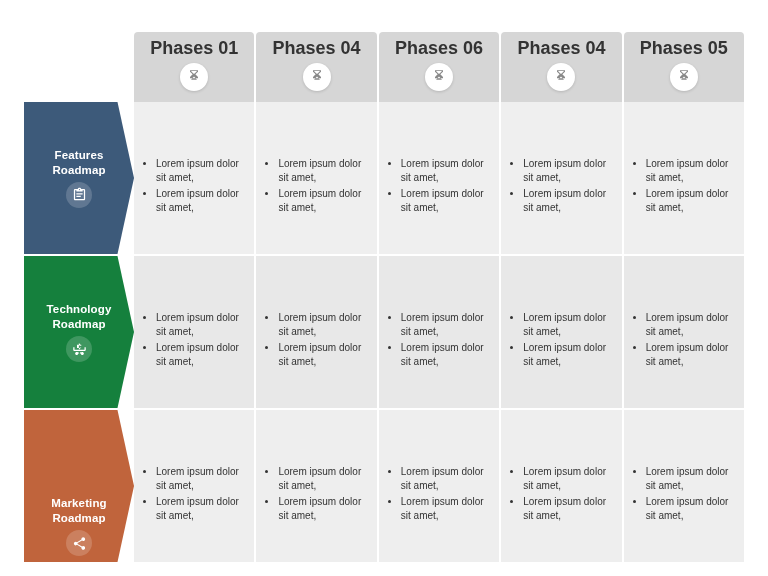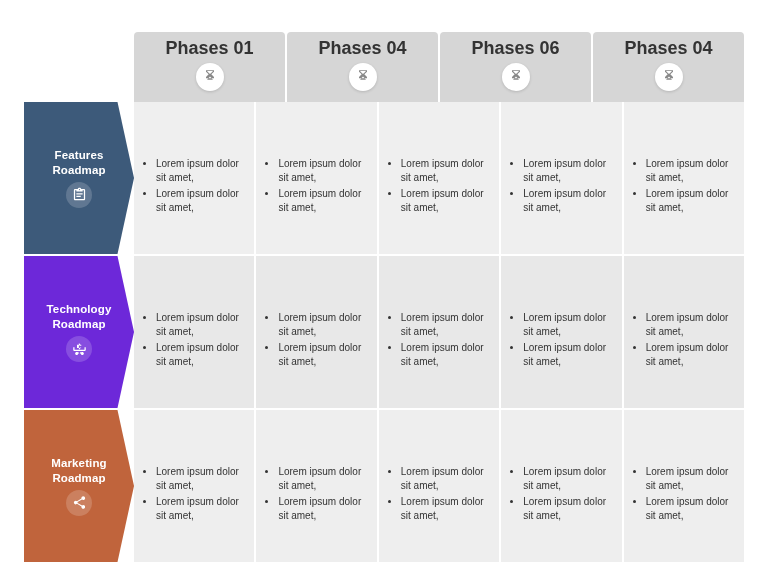--- a/index.html
+++ b/index.html
@@ -149,26 +149,27 @@
     }
     .body-row.row-marketing .cell {
       background: #eeeeee;
     }
     
     .features-label { 
       background: #3d5a7a;
       clip-path: polygon(0 0, 85% 0, 100% 50%, 85% 100%, 0 100%);
     }
     .technology-label {
-      background: #6d28d9;
+      background: #15803d;
       clip-path: polygon(0 0, 85% 0, 100% 50%, 85% 100%, 0 100%);
     }
     .marketing-label {
       background: #c0643c;
       clip-path: polygon(0 0, 85% 0, 100% 50%, 85% 100%, 0 100%);
+      justify-content: flex-end;
     }
   </style>
 </head>
 <body>
 
 <div class="page">
   <div class="title"></div>
   <div class="main-table">
 
     <div class="header-row">
@@ -197,20 +198,28 @@
           </div>
         </div>
         <div class="phase-header">
           <div class="phase-label">Phases 04</div>
           <div class="hourglass-icon">
             <svg viewBox="0 0 24 24" fill="#888" xmlns="http://www.w3.org/2000/svg">
     <path d="M6 2v2l4 4-4 4v2h12v-2l-4-4 4-4V2H6zm10 1v.586L12 7.586 8 3.586V3h8zm0 13H8v-.586L12 11.414l4 4V16z"></path>
   </svg>
           </div>
         </div>
+        <div class="phase-header">
+          <div class="phase-label">Phases 05</div>
+          <div class="hourglass-icon">
+            <svg viewBox="0 0 24 24" fill="#888" xmlns="http://www.w3.org/2000/svg">
+    <path d="M6 2v2l4 4-4 4v2h12v-2l-4-4 4-4V2H6zm10 1v.586L12 7.586 8 3.586V3h8zm0 13H8v-.586L12 11.414l4 4V16z"></path>
+  </svg>
+          </div>
+        </div>
       </div>
 
     <div class="body-rows">
     <div class="body-row row-odd">
           <div class="row-label features-label">
             <div class="row-label-text">Features<br>Roadmap</div>
             <div class="row-icon">
               <svg viewBox="0 0 24 24" xmlns="http://www.w3.org/2000/svg">
     <path d="M19 3h-4.18C14.4 1.84 13.3 1 12 1s-2.4.84-2.82 2H5c-1.1 0-2 .9-2 2v14c0 1.1.9 2 2 2h14c1.1 0 2-.9 2-2V5c0-1.1-.9-2-2-2zm-7 0c.55 0 1 .45 1 1s-.45 1-1 1-1-.45-1-1 .45-1 1-1zm7 16H5V5h2v2h10V5h2v14z"></path>
     <path d="M7 10h10v2H7zm0 4h7v2H7z"></path>

